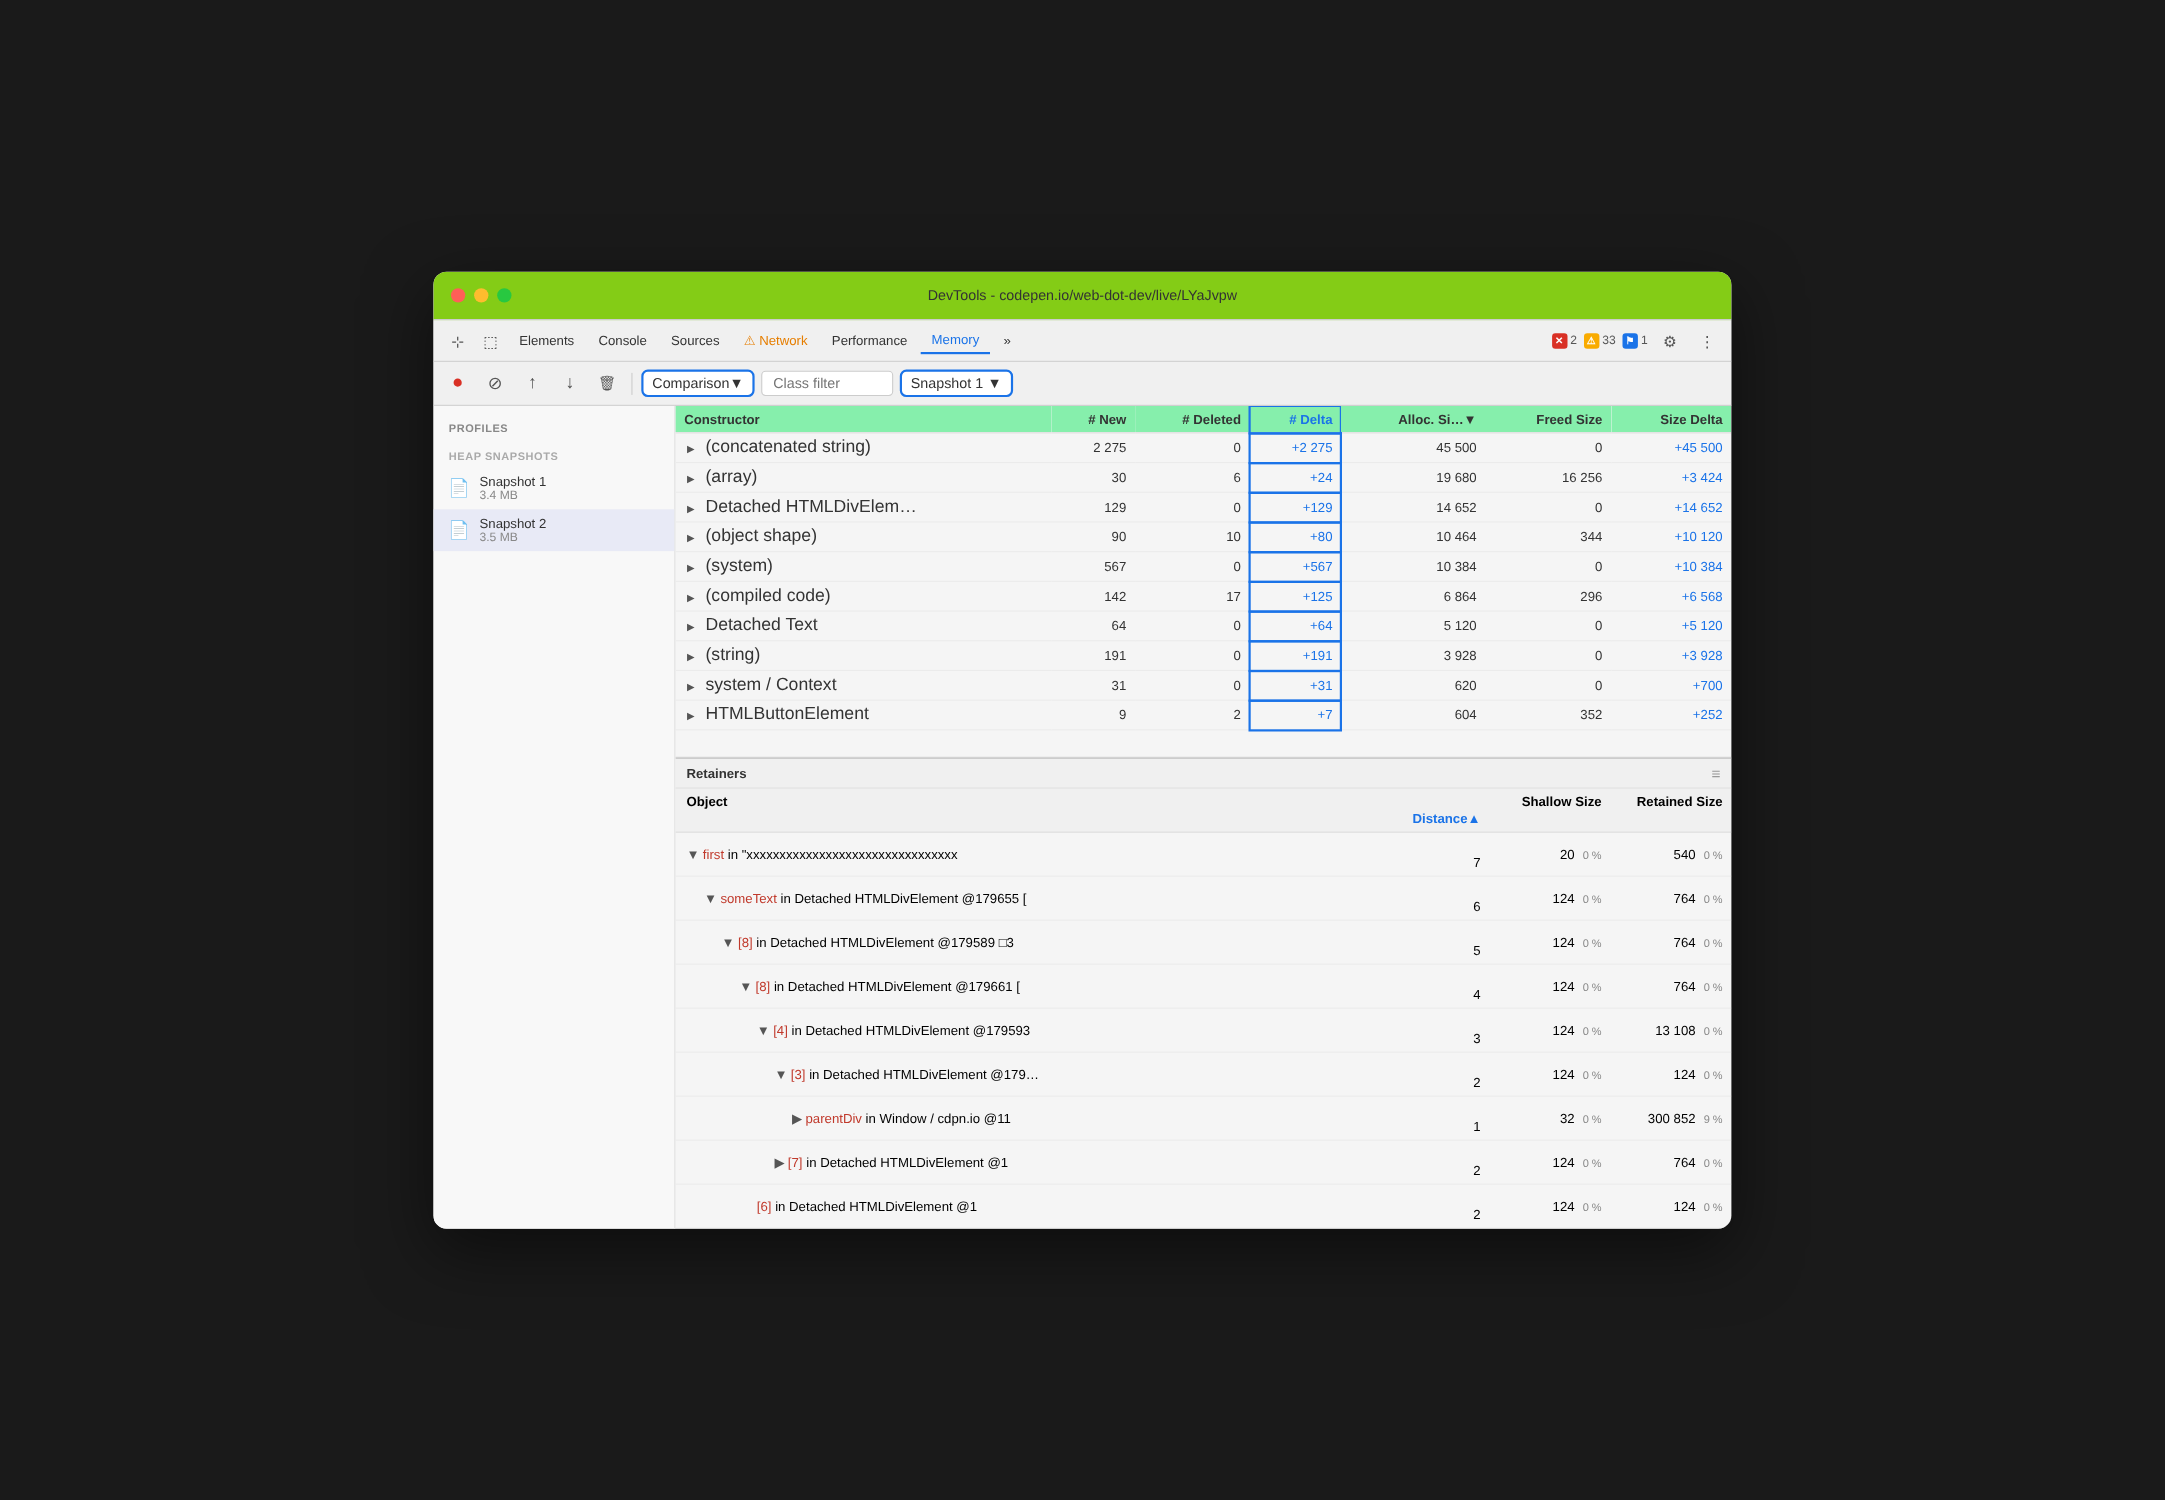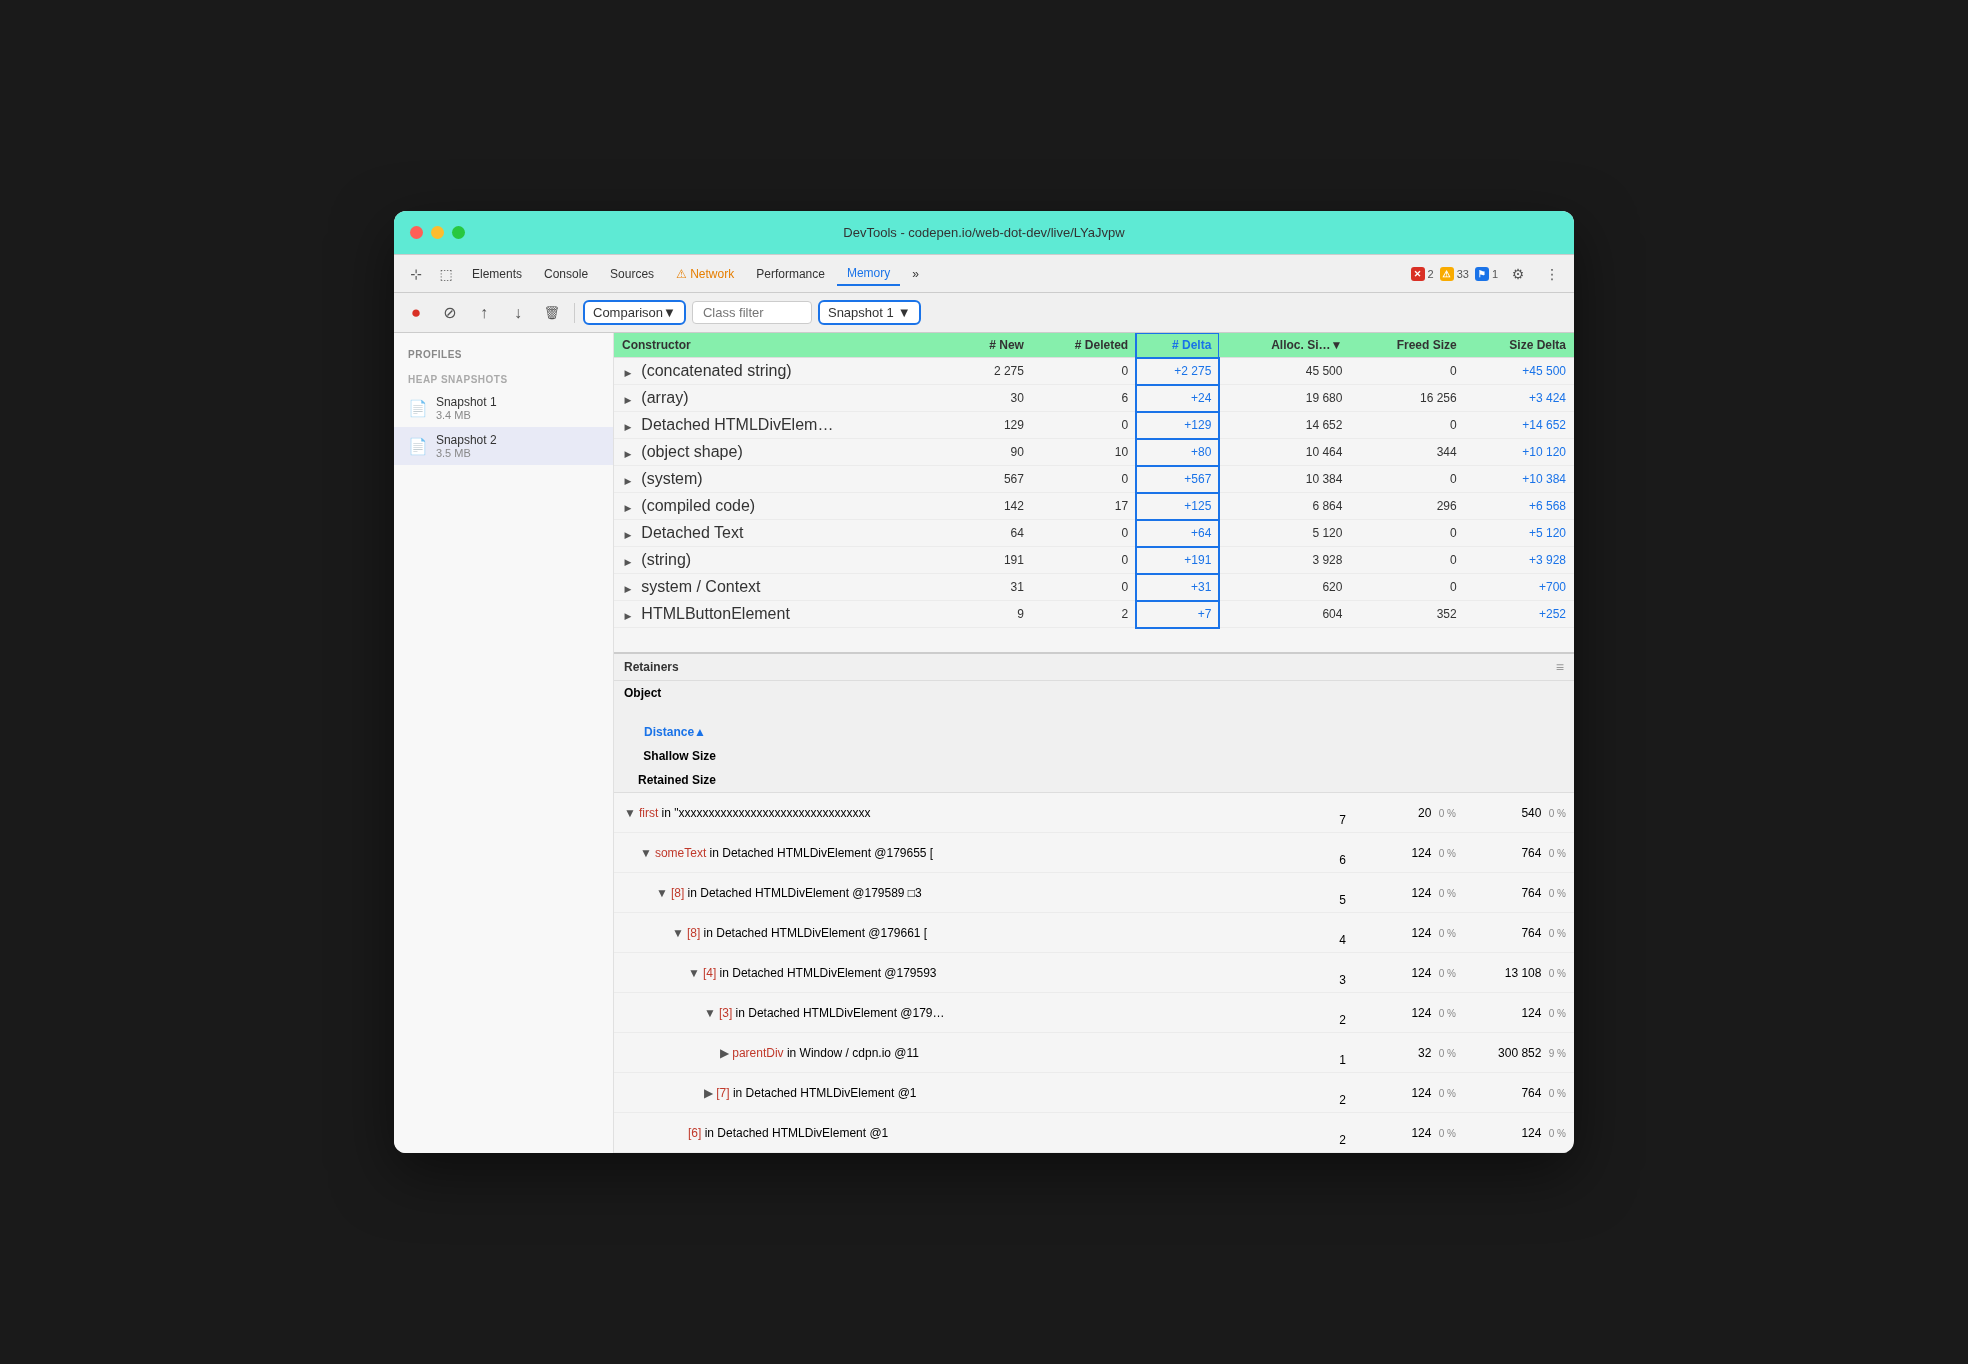--- a/index.html
+++ b/index.html
@@ -13,21 +13,21 @@
     }
     .window {
       width: 1180px;
       background: #f5f5f5;
       border-radius: 12px;
       overflow: hidden;
       box-shadow: 0 20px 60px rgba(0,0,0,0.5);
     }
     
     .titlebar {
-      background: #5eead4;
+      background: #84cc16;
       height: 44px;
       display: flex;
       align-items: center;
       padding: 0 16px;
       border-bottom: 1px solid #ccc;
       position: relative;
     }
     .traffic-lights {
       display: flex;
       gap: 8px;
@@ -288,21 +288,20 @@
       display: flex;
       align-items: center;
       justify-content: space-between;
     }
     .retainers-table-header {
       background: #f0f0f0;
       display: flex;
       border-bottom: 1px solid #ddd;
       font-size: 12px;
       font-weight: 600;
-      flex-direction: column;
     }
     .ret-col-object {
       flex: 1;
       padding: 5px 10px;
     }
     .ret-col-distance {
       width: 100px;
       padding: 5px 8px;
       text-align: right;
       margin-top: 15px;

